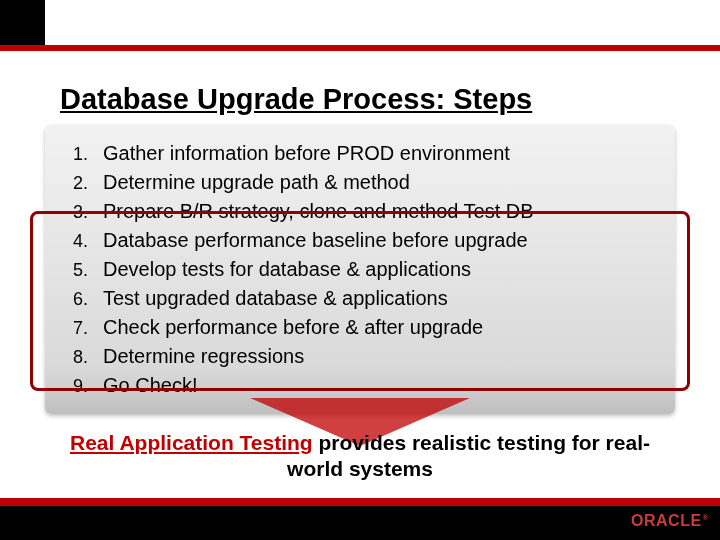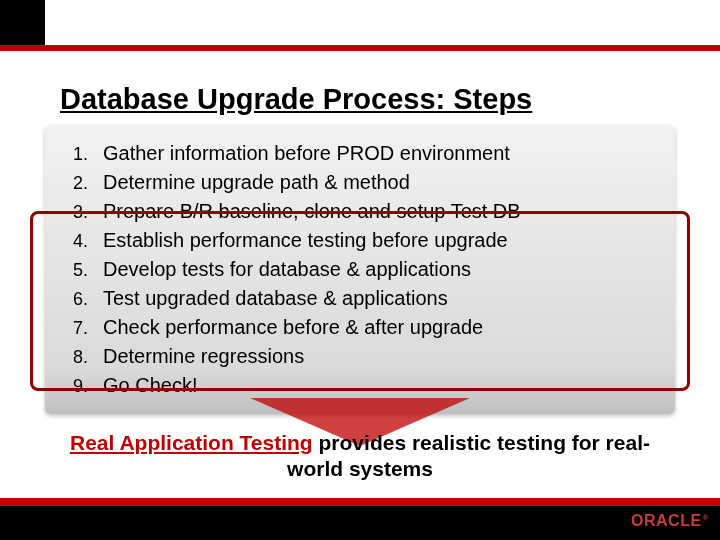--- a/index.html
+++ b/index.html
@@ -127,22 +127,22 @@
 
 <div class="top-black"></div>
 <div class="red-bar-top"></div>
 
 <h1 class="title">Database Upgrade Process: Steps</h1>
 
 <div class="content-box">
   <ol>
     <li>Gather information before PROD environment</li>
     <li>Determine upgrade path &amp; method</li>
-    <li>Prepare B/R baseline, clone and setup Test DB</li>
-    <li>Establish performance testing before upgrade</li>
+    <li>Prepare B/R strategy, clone and method Test DB</li>
+    <li>Database performance baseline before upgrade</li>
     <li>Develop tests for database &amp; applications</li>
     <li>Test upgraded database &amp; applications</li>
     <li>Check performance before &amp; after upgrade</li>
     <li>Determine regressions</li>
     <li>Go Check!</li>
   </ol>
 </div>
 
 <div class="arrow-down"></div>
 

